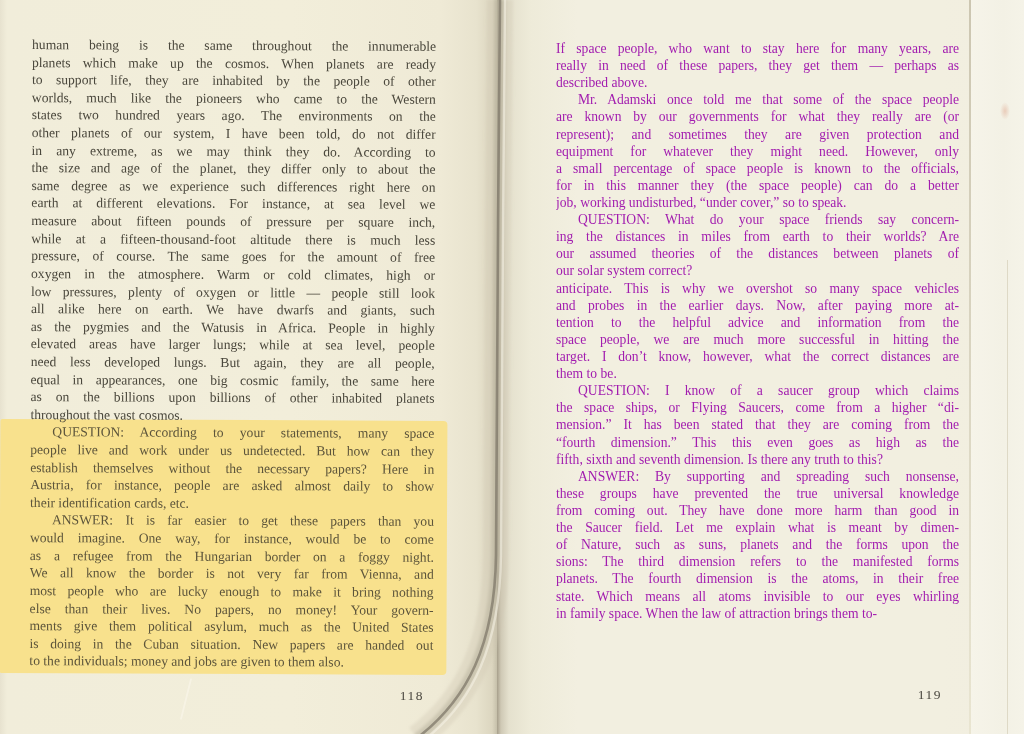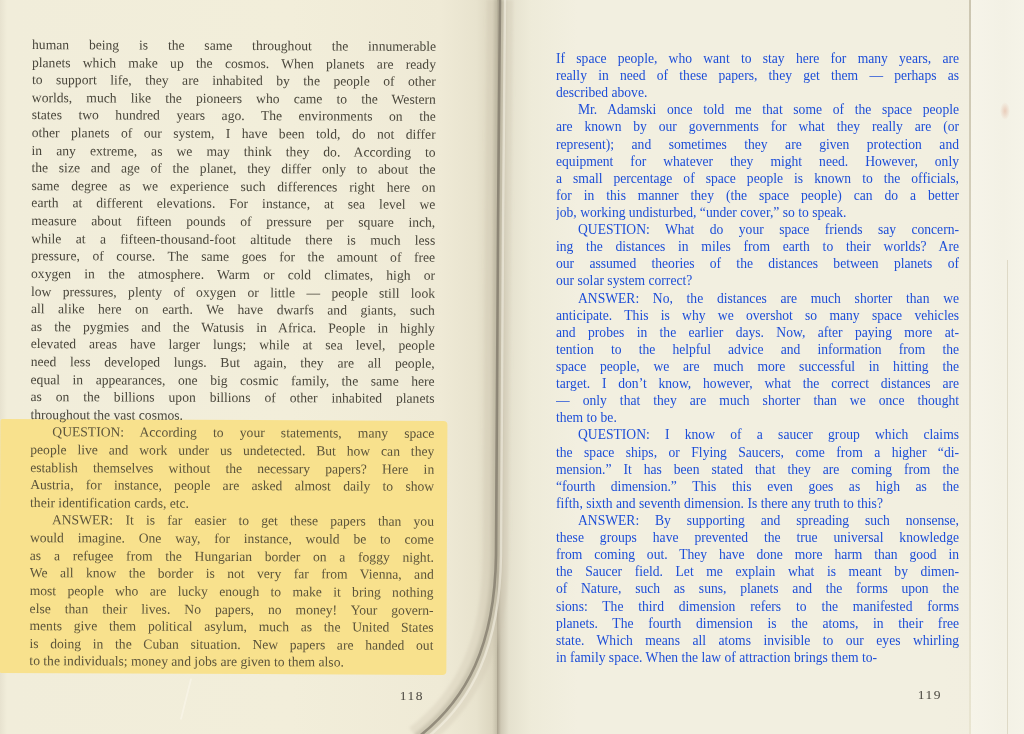--- a/index.html
+++ b/index.html
@@ -32,21 +32,21 @@
     background:#fbf8ec;transform:rotate(14deg);opacity:.55;}
 
   .left-rot{position:absolute;left:0;top:0;width:497px;height:734px;
     transform:rotate(0.25deg);transform-origin:240px 520px;}
   .highlight-bg{position:absolute;left:0;top:420px;width:447px;height:254px;
     background:var(--color-highlight_marker,#f8e18d);
     border-radius:2px 4px 4px 2px;}
 
   .textblock{position:absolute;}
   .leftTB{left:30px;top:37px;width:404px;color:#4a473c;}
-  .rightTB{left:556px;top:50px;width:403px;color:#1d4ed8;}
+  .rightTB{left:556px;top:40px;width:403px;color:#a21caf;}
 
   .tline{
     overflow:hidden;
     text-align:justify;text-align-last:justify;
     font-size:13.6px;
   }
   .leftTB .tline{height:17.62px;line-height:17.62px;}
   .rightTB .tline{height:17.12px;line-height:17.12px;}
   .tline.last{text-align-last:left;}
   .tline.indent{text-indent:22px;}
@@ -137,27 +137,25 @@
         <div class="tline">for in this manner they (the space people) can do a better</div>
         <div class="tline last">job, working undisturbed, “under cover,” so to speak.</div>
       </div>
     <div class="para">
         <div class="tline indent">QUESTION: What do your space friends say concern-</div>
         <div class="tline">ing the distances in miles from earth to their worlds? Are</div>
         <div class="tline">our assumed theories of the distances between planets of</div>
         <div class="tline last">our solar system correct?</div>
       </div>
     <div class="para">
-        <div class="tline indent">ANSWER: No, the distances are much shorter than we</div>
         <div class="tline">anticipate. This is why we overshot so many space vehicles</div>
         <div class="tline">and probes in the earlier days. Now, after paying more at-</div>
         <div class="tline">tention to the helpful advice and information from the</div>
         <div class="tline">space people, we are much more successful in hitting the</div>
         <div class="tline">target. I don’t know, however, what the correct distances are</div>
-        <div class="tline">— only that they are much shorter than we once thought</div>
         <div class="tline last">them to be.</div>
       </div>
     <div class="para">
         <div class="tline indent">QUESTION: I know of a saucer group which claims</div>
         <div class="tline">the space ships, or Flying Saucers, come from a higher “di-</div>
         <div class="tline">mension.” It has been stated that they are coming from the</div>
         <div class="tline">“fourth dimension.” This this even goes as high as the</div>
         <div class="tline last">fifth, sixth and seventh dimension. Is there any truth to this?</div>
       </div>
     <div class="para">

